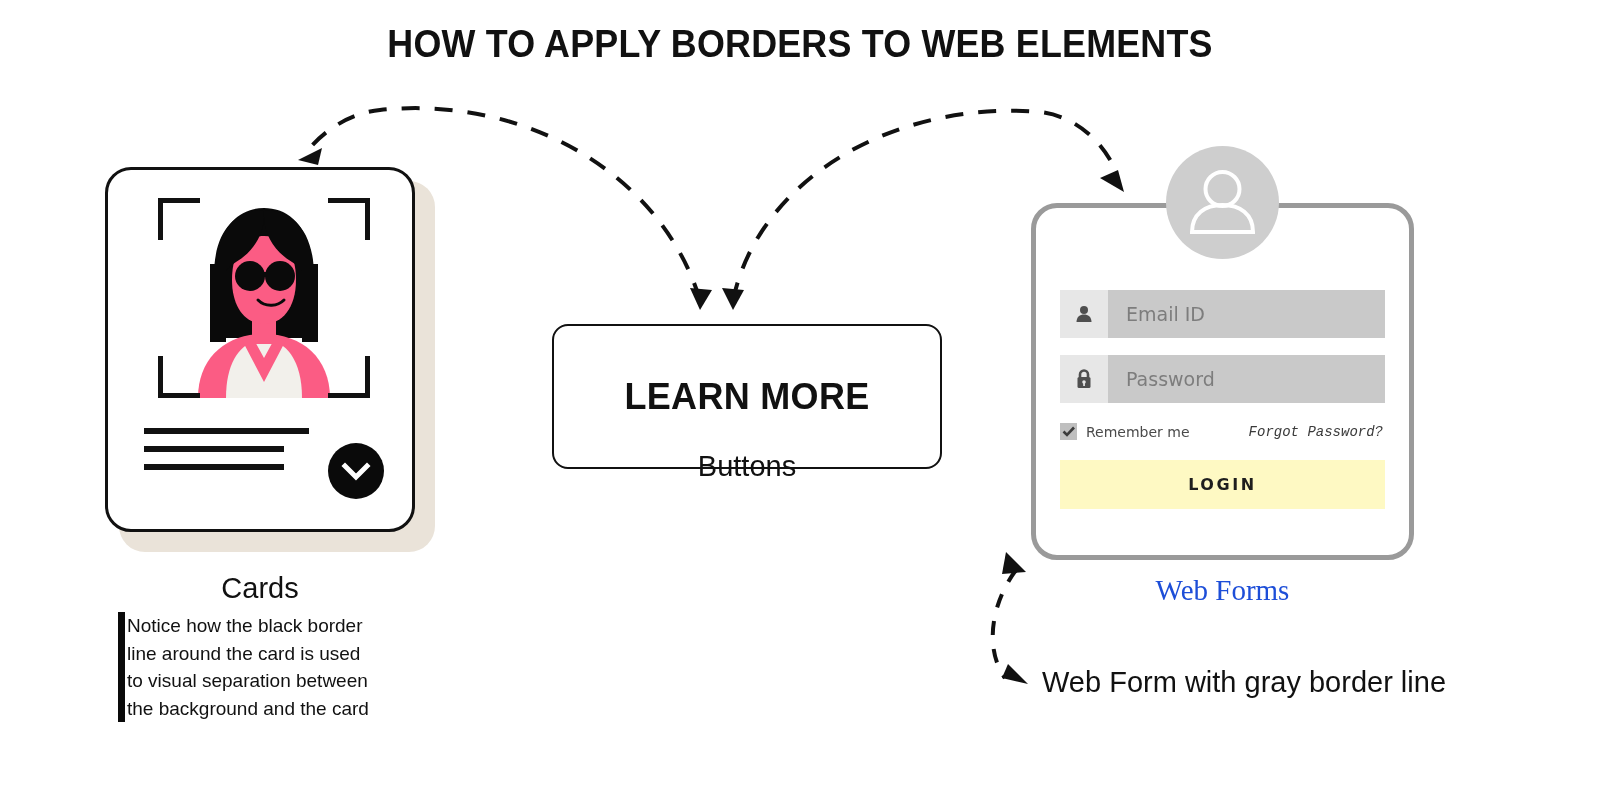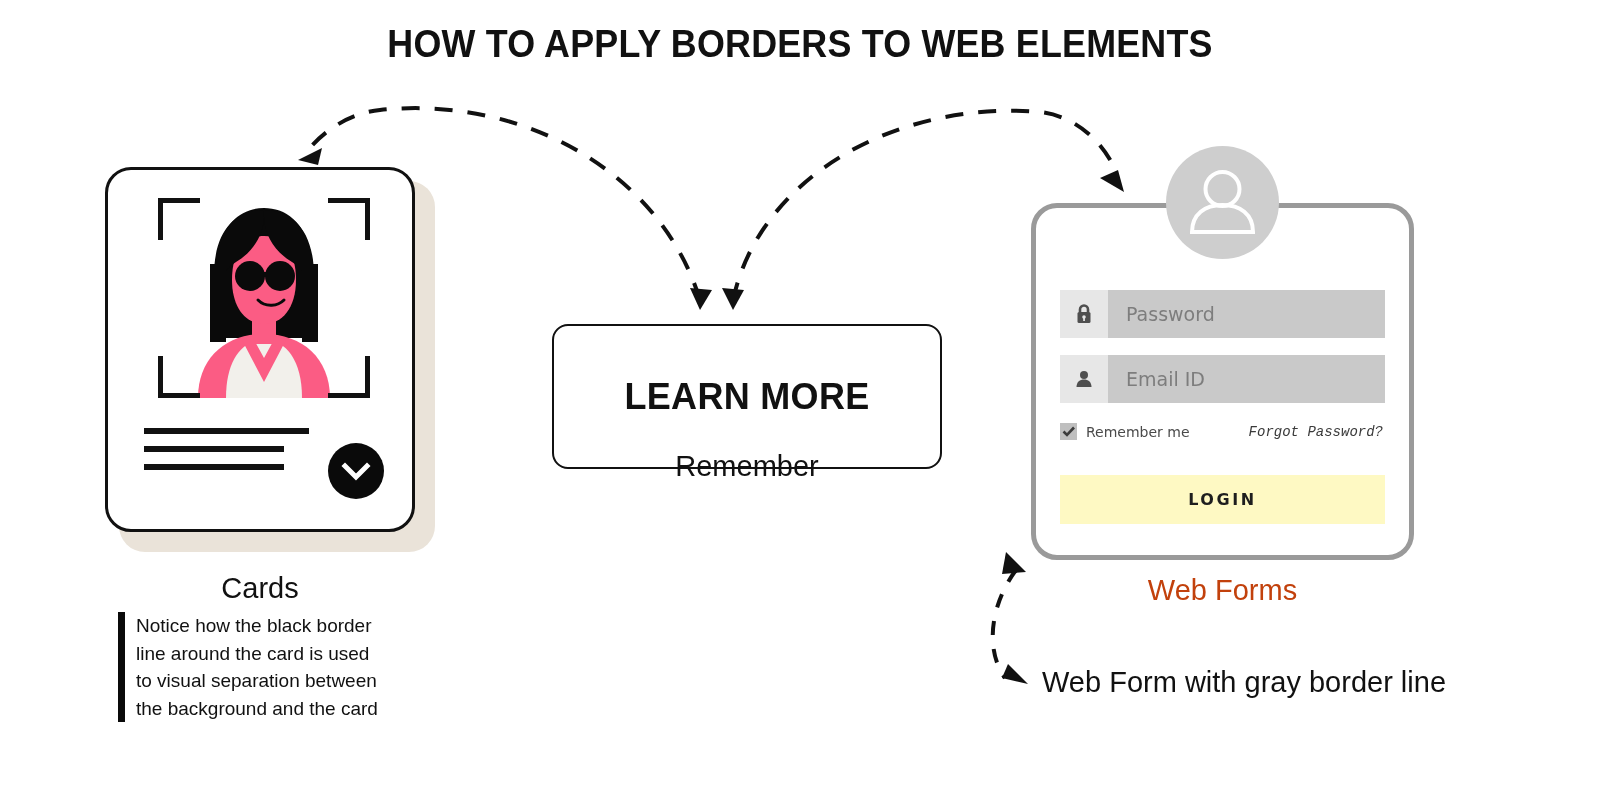--- a/index.html
+++ b/index.html
@@ -137,21 +137,21 @@
     margin-top: 12px;
   }
 
   
   .note {
     position: absolute;
     left: 118px;
     top: 612px;
     width: 250px;
     border-left: 7px solid #0A0A0A;
-    padding-left: 11px;
+    padding-left: 2px;
     font-size: 19px;
     line-height: 1.45;
     color: #111111;
   }
 
   
   .learn-btn {
     position: absolute;
     left: 552px;
     top: 324px;
@@ -228,21 +228,21 @@
     padding-left: 18px;
     font-size: 19px;
     color: #7D7D7D;
     font-family: "DejaVu Sans", sans-serif;
   }
   .form-row {
     display: flex;
     align-items: center;
     justify-content: space-between;
     margin-top: 20px;
-    margin-bottom: 35px;
+    margin-bottom: 20px;
     padding-right: 2px;
   }
   .remember {
     display: flex;
     align-items: center;
     gap: 9px;
   }
   .checkbox {
     width: 17px;
     height: 17px;
@@ -273,21 +273,22 @@
     color: #1E1E1E;
     font-family: "DejaVu Sans", sans-serif;
   }
   .label-webforms {
     position: absolute;
     left: 1031px;
     top: 574px;
     width: 383px;
     text-align: center;
     font-size: 29px;
-    color: #c2410c;
+    color: #1d4ed8;
+    font-family: Liberation Serif, serif;
   }
   .caption-grayborder {
     position: absolute;
     left: 1042px;
     top: 666px;
     font-size: 29px;
     color: #111111;
     white-space: nowrap;
   }
 </style>
@@ -347,55 +348,55 @@
         </svg>
       </div>
     </div>
   </div>
 
   <div class="label-cards">Cards</div>
 
   <div class="note">Notice how the black border line around the card is used to visual separation between the background and the card</div>
 
   <div class="learn-btn">LEARN MORE</div>
-  <div class="label-buttons">Remember</div>
+  <div class="label-buttons">Buttons</div>
 
   <div class="form-panel"></div>
 
   <div class="form-avatar">
     <svg width="113" height="113" viewBox="0 0 113 113">
       <circle cx="56.5" cy="43" r="17" stroke="#FFFFFF" stroke-width="4" fill="none"></circle>
       <path d="M26 86 C26 68 39 59 56.5 59 C74 59 87 68 87 86 Z" stroke="#FFFFFF" stroke-width="4" fill="none"></path>
     </svg>
   </div>
 
   <div class="form-inner">
+
+    <div class="field">
+      <div class="field-icon">
+        <svg width="20" height="20" viewBox="0 0 20 20">
+          <circle cx="10" cy="6" r="4" fill="#4F4F4F"></circle>
+          <path d="M2.5 18 C2.5 12.8 6 10.5 10 10.5 C14 10.5 17.5 12.8 17.5 18 Z" fill="#4F4F4F"></path>
+        </svg>
+      </div>
+      <div class="field-input">Email ID</div>
+    </div>
 
     <div class="field">
       <div class="field-icon">
         <svg width="20" height="22" viewBox="0 0 20 22">
           <path d="M6 9 V6.5 A4 4 0 0 1 14 6.5 V9" stroke="#4F4F4F" stroke-width="2.6" fill="none"></path>
           <rect x="3.5" y="9" width="13" height="11" rx="1.5" fill="#4F4F4F"></rect>
           <circle cx="10" cy="14" r="1.8" fill="#E7E7E7"></circle>
           <rect x="9.2" y="14" width="1.7" height="4" fill="#E7E7E7"></rect>
         </svg>
       </div>
       <div class="field-input">Password</div>
     </div>
 
-    <div class="field">
-      <div class="field-icon">
-        <svg width="20" height="20" viewBox="0 0 20 20">
-          <circle cx="10" cy="6" r="4" fill="#4F4F4F"></circle>
-          <path d="M2.5 18 C2.5 12.8 6 10.5 10 10.5 C14 10.5 17.5 12.8 17.5 18 Z" fill="#4F4F4F"></path>
-        </svg>
-      </div>
-      <div class="field-input">Email ID</div>
-    </div>
-
     <div class="form-row">
       <div class="remember">
         <div class="checkbox">
           <svg width="17" height="17" viewBox="0 0 17 17">
             <path d="M3.5 8.5 L7 12 L14 4.5" stroke="#3C3C3C" stroke-width="2.6" fill="none"></path>
           </svg>
         </div>
         <span class="remember-label">Remember me</span>
       </div>
       <span class="forgot">Forgot Password?</span>

